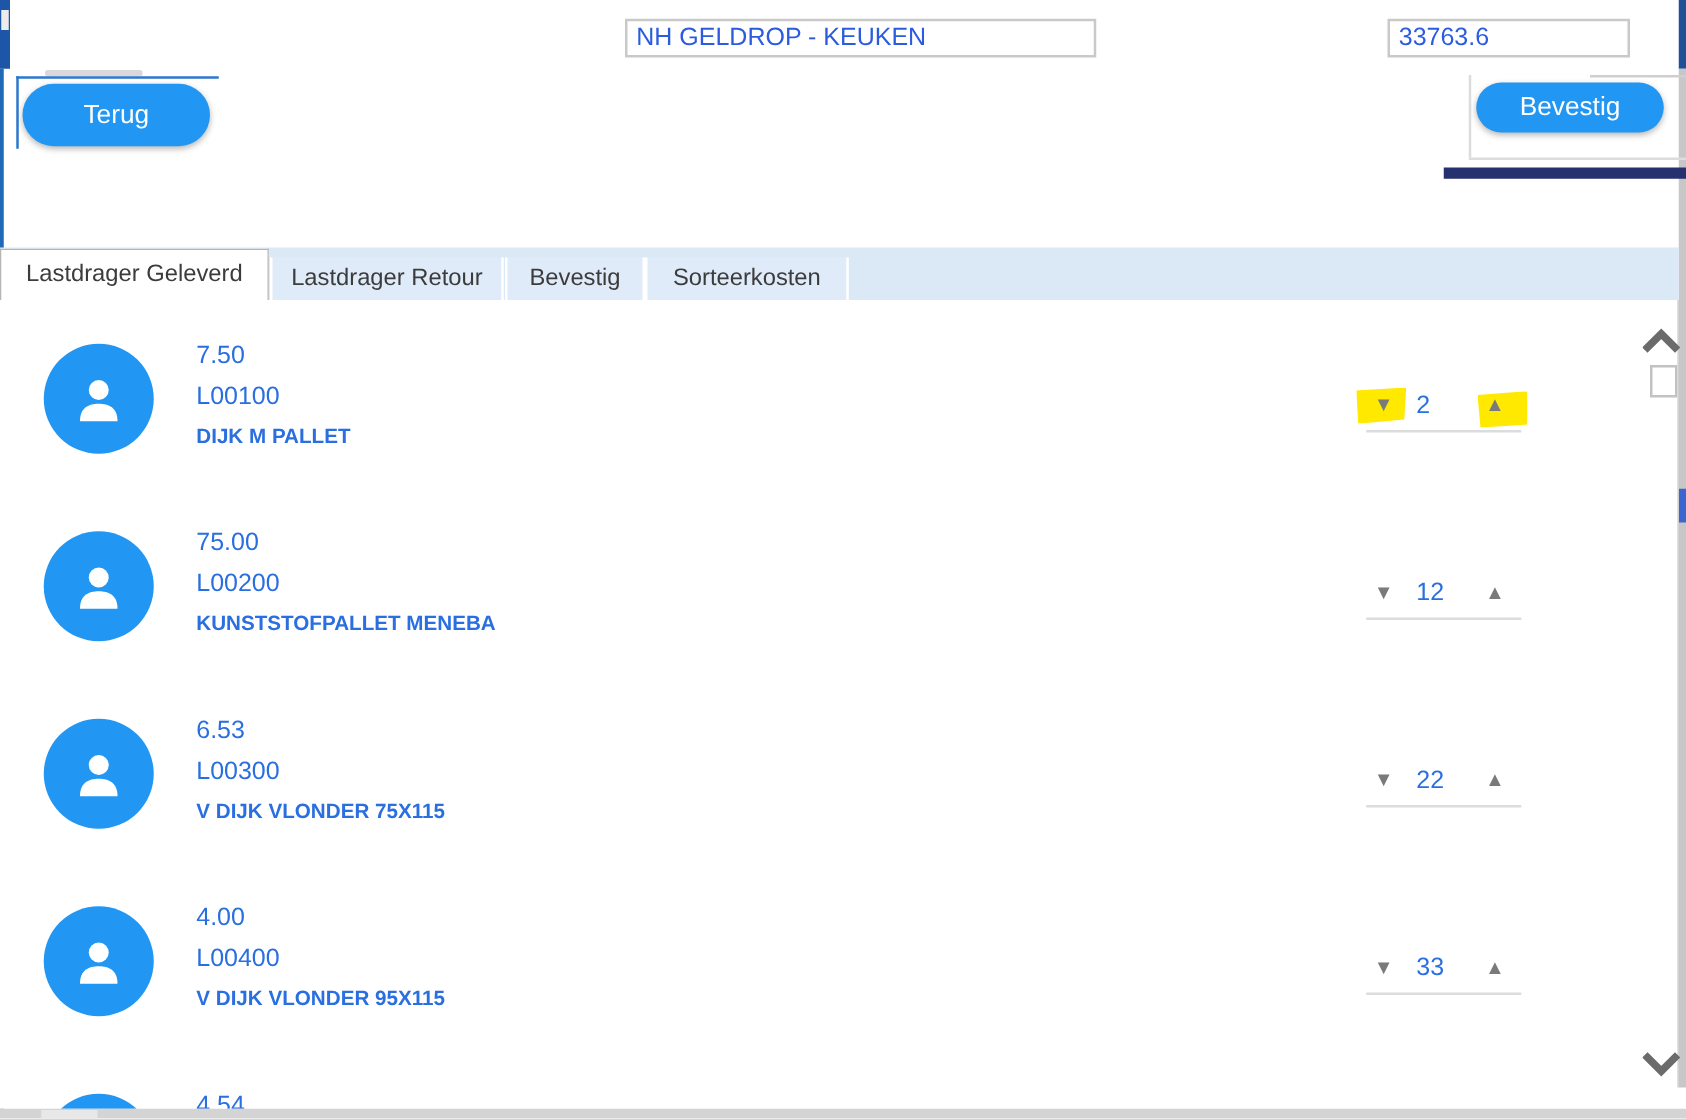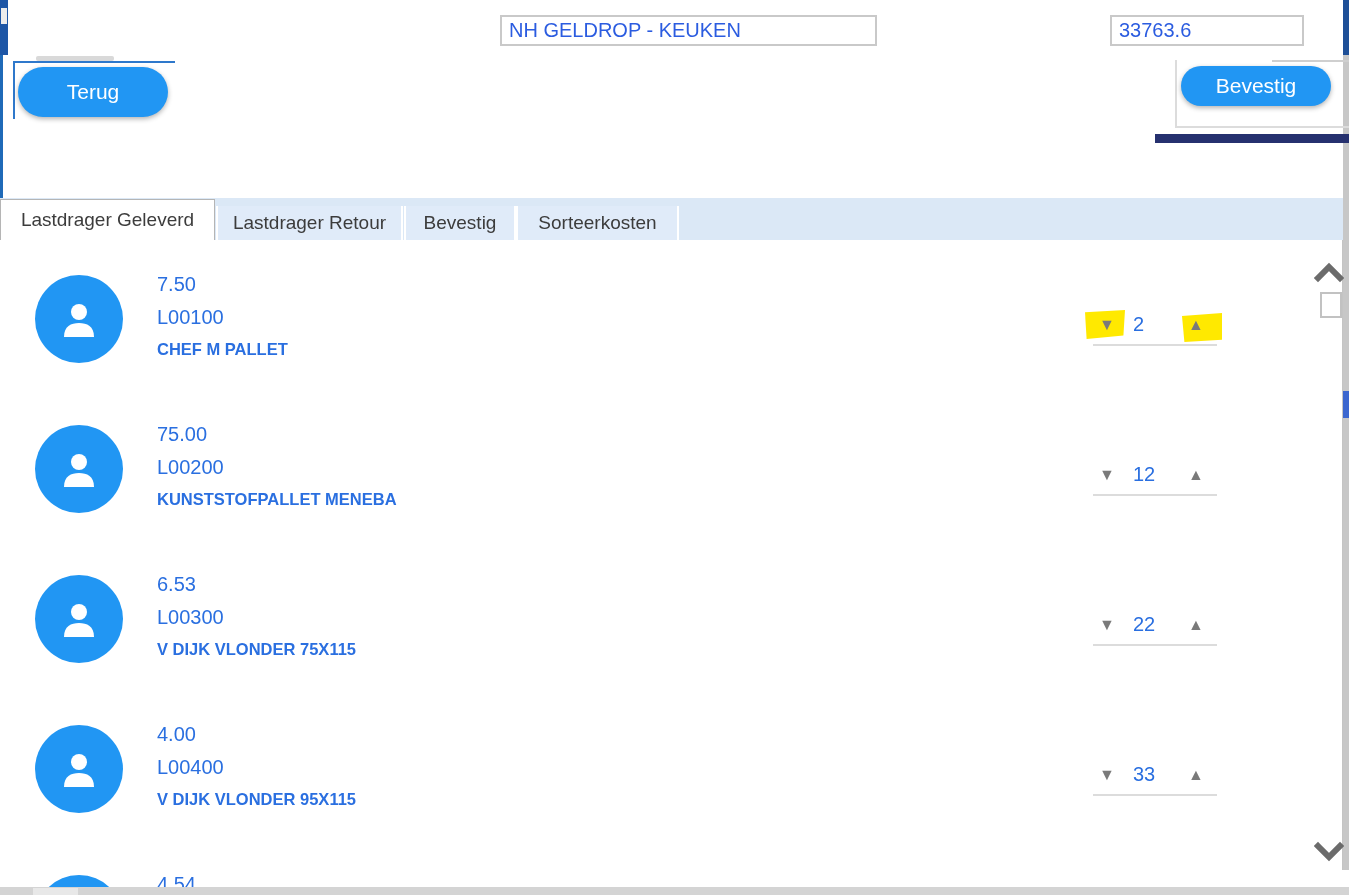--- a/index.html
+++ b/index.html
@@ -122,21 +122,21 @@
   <div class="abs" id="item-list">
       <div class="row highlighted" style="top: 15px;">
     <div class="avatar">
       <svg width="44" height="44" viewBox="0 0 44 44">
         <circle cx="22" cy="15" r="8" fill="#fff"></circle>
         <path d="M7 40 C7 29 14 26 22 26 C30 26 37 29 37 40 Z" fill="#fff"></path>
       </svg>
     </div>
     <div class="price">7.50</div>
     <div class="code">L00100</div>
-    <div class="desc">CHEF M PALLET</div>
+    <div class="desc">DIJK M PALLET</div>
     <span class="hl hl-down stepper-ui"></span>
     <span class="hl hl-up stepper-ui"></span>
     <span class="tri tri-down stepper-ui">▼</span>
     <span class="qty stepper-ui">2</span>
     <span class="tri tri-up stepper-ui">▲</span>
     <div class="stepper-line stepper-ui"></div>
   </div>
       <div class="row" style="top: 165px; text-align: center;">
     <div class="avatar">
       <svg width="44" height="44" viewBox="0 0 44 44">

